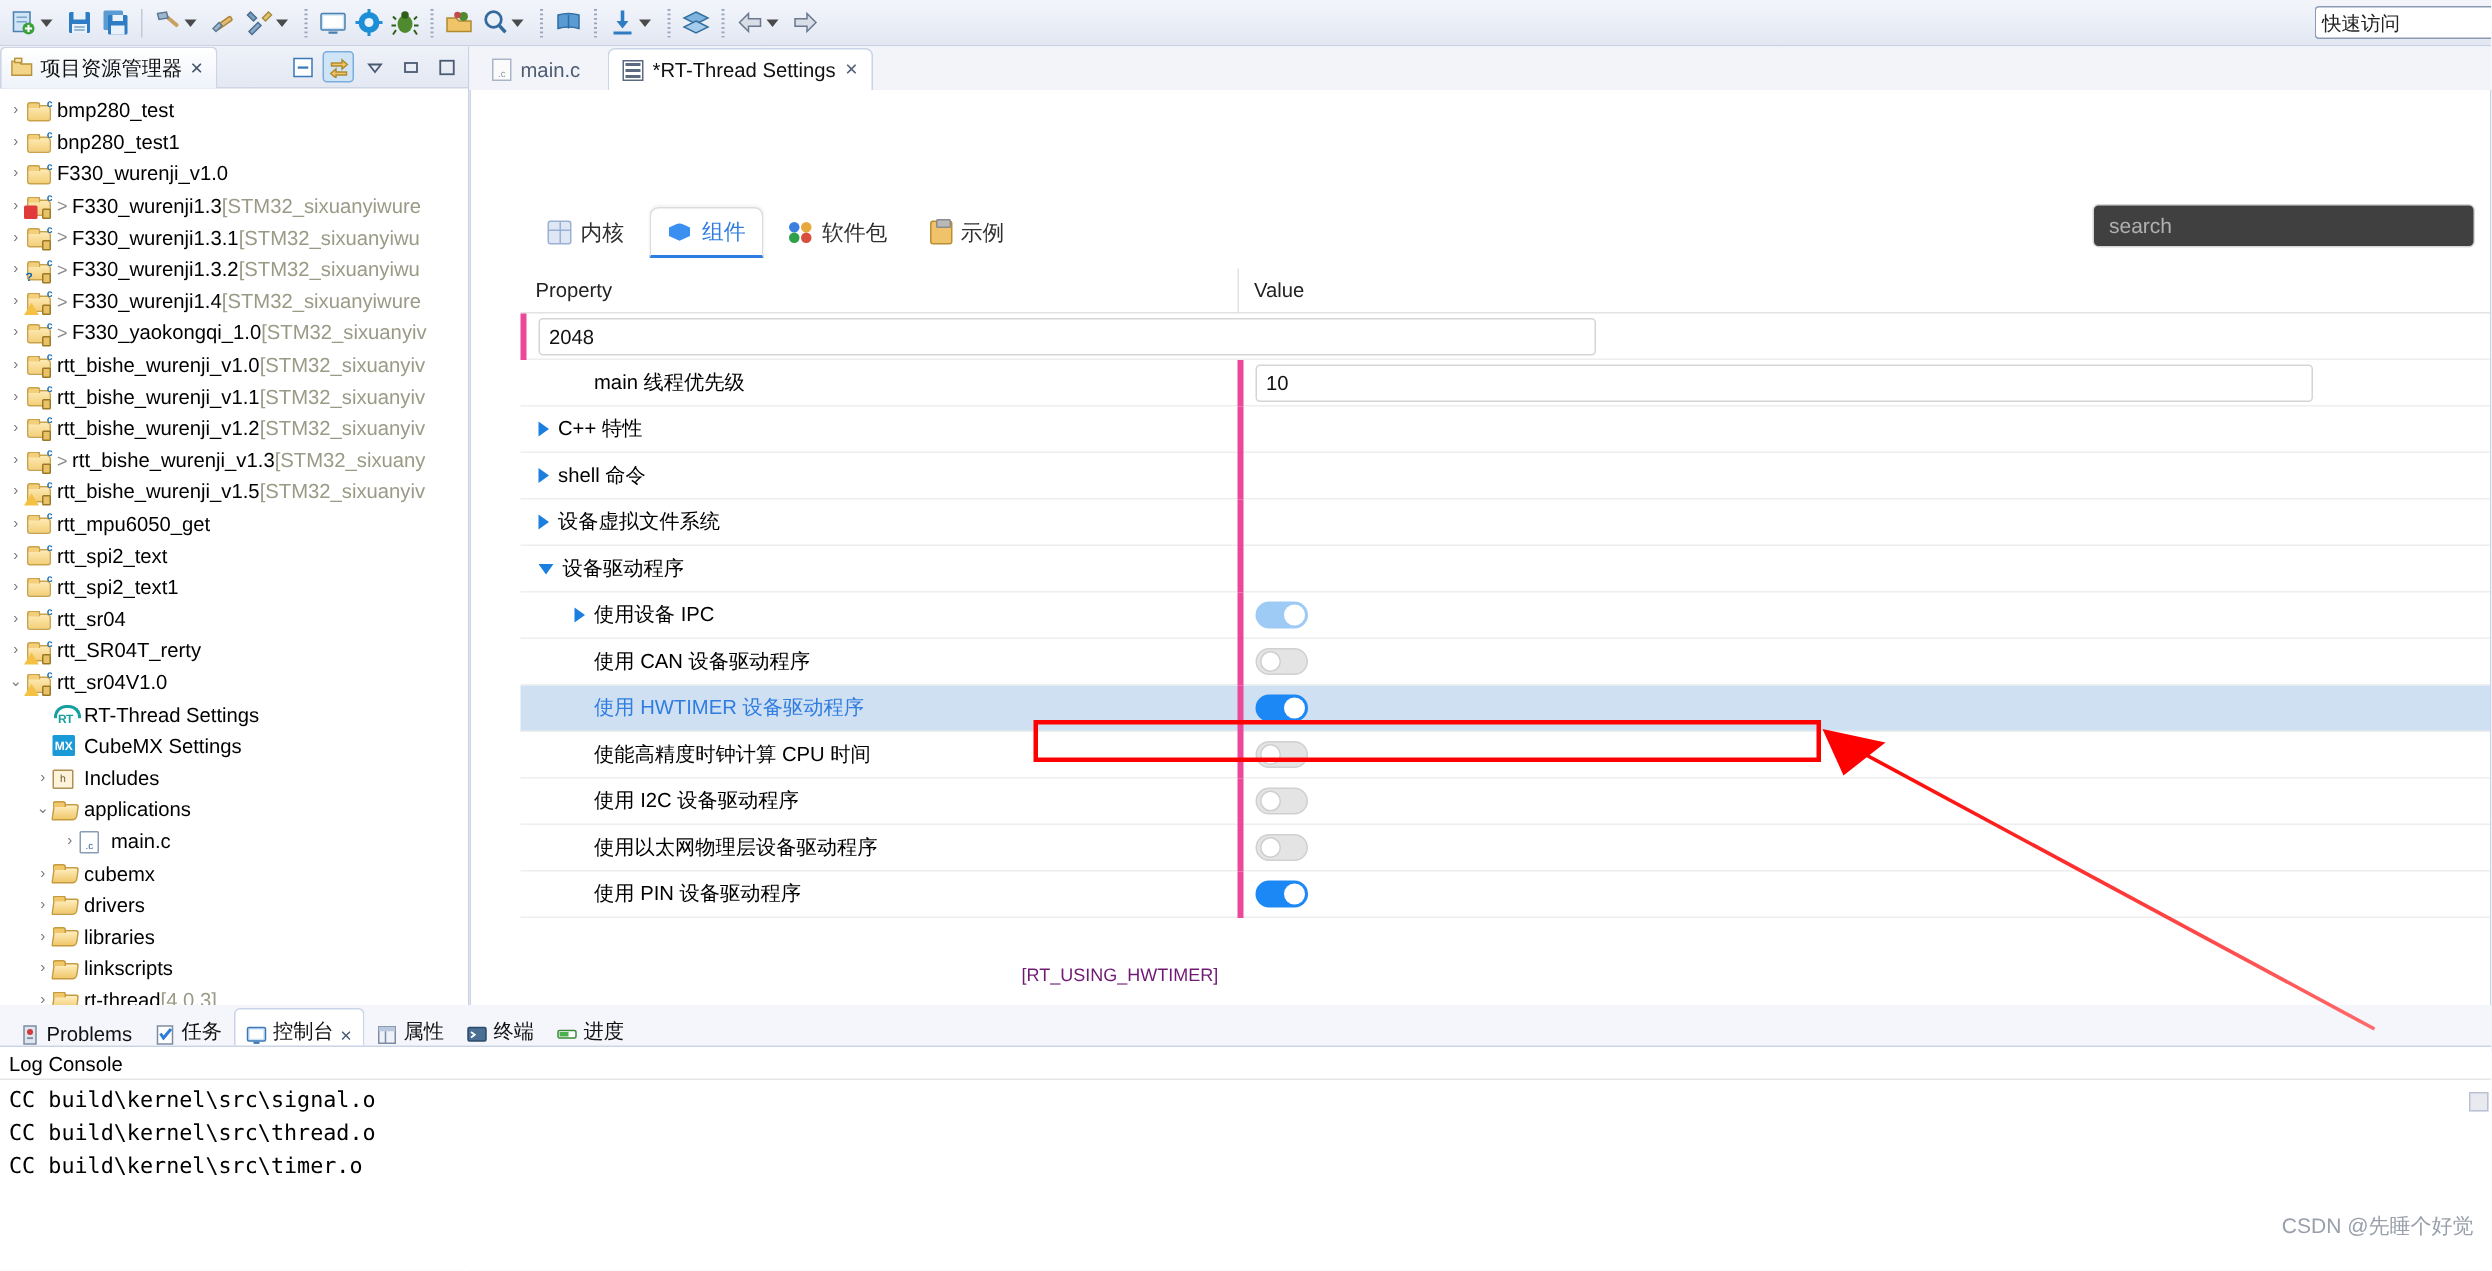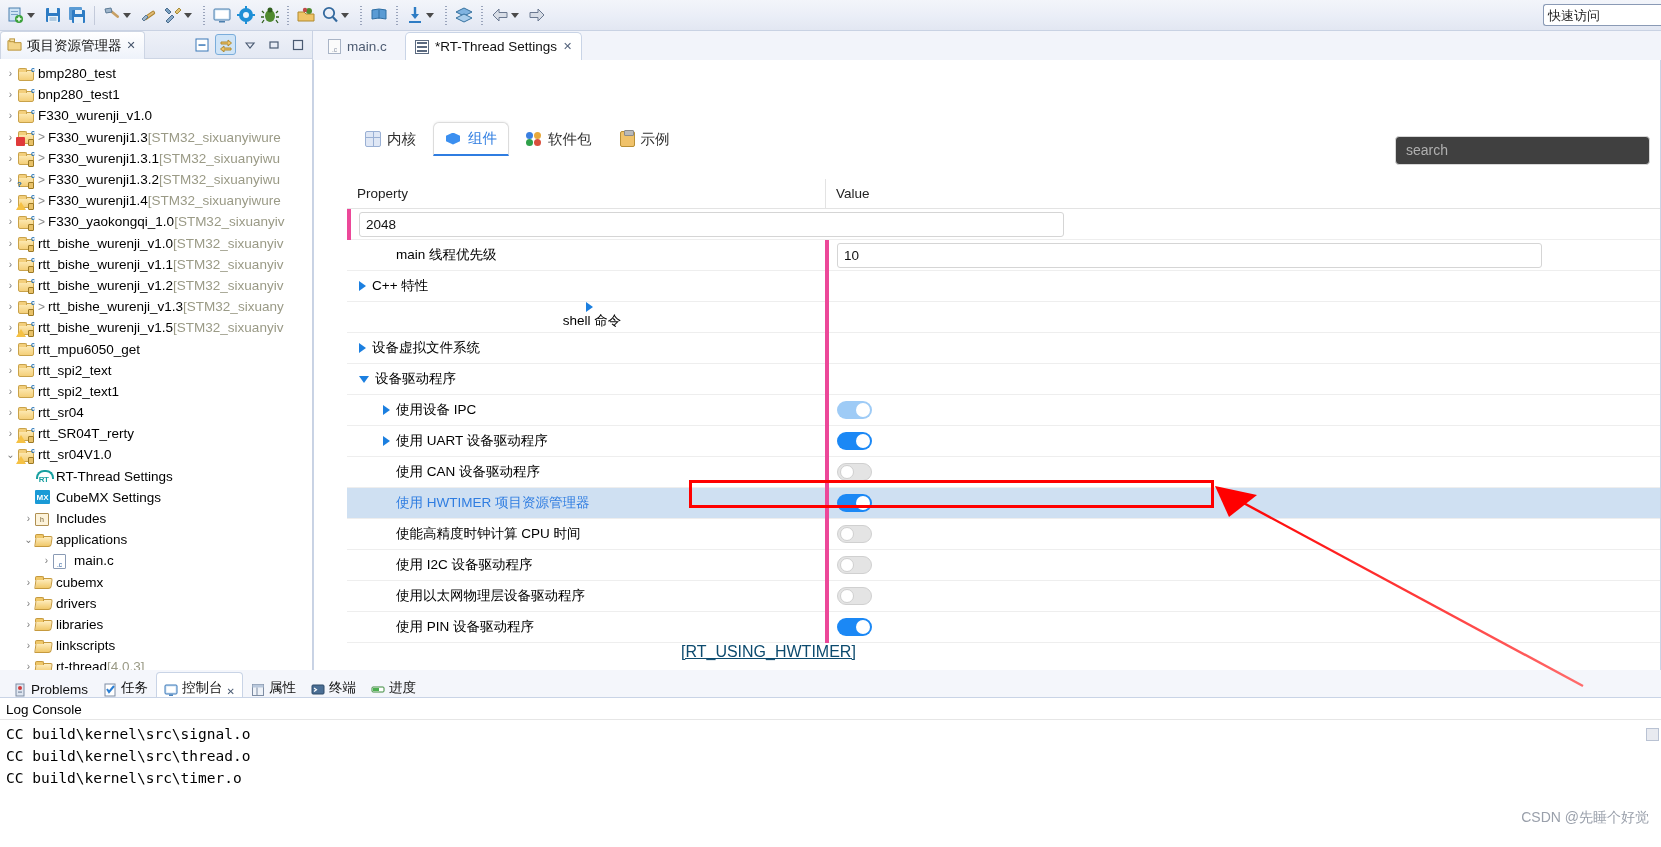--- a/index.html
+++ b/index.html
@@ -168,21 +168,21 @@
 
   .ed-body {
     position: absolute; left: 0; top: 29px; right: 0; height: 641px;
     background: #fff; border: 1px solid #c9d4e6; border-top: none;
   }
 
   
   .st-tabs { position: absolute; left: 40px; top: 62px; display: flex; align-items: flex-end; gap: 6px; }
   .st-tab {
     display: flex; align-items: center; gap: 6px; height: 34px; padding: 0 11px;
-    font-size: 14.5px; color: #303030; border-radius: 6px 6px 0 0;
+    font-size: 14.5px; color: #303030; border-radius: 6px 6px 0 0; margin-top: 16px;
   }
   .st-tab.active {
     background: #fff; border: 1px solid #dcdcdc; border-bottom: 2px solid #2f7de1;
     color: #2f7de1; box-shadow: 0 -1px 2px rgba(0,0,0,.05);
   }
   .ico-kernel { width: 16px; height: 16px; background: #dfe7f5; border: 1px solid #9ab0d4; border-radius: 2px; position: relative; }
   .ico-kernel::before { content:""; position:absolute; left:0; right:0; top:5px; height:1px; background:#9ab0d4; }
   .ico-kernel::after { content:""; position:absolute; top:0; bottom:0; left:7px; width:1px; background:#9ab0d4; }
   .ico-comp { width: 17px; height: 16px; position: relative; }
   .ico-comp::before {
@@ -226,21 +226,21 @@
   .toggle.on i { right: 2px; }
   .toggle.on-light { background: #9ecbf6; }
   .toggle.on-light i { right: 2px; }
   .toggle.off { background: #e4e4e4; border: 1px solid #d0d0d0; }
   .toggle.off i { left: 2px; background: #fff; border: 1px solid #cfcfcf; top: 1px; }
 
   .redbox {
     position: absolute; left: 375px; top: 420px; width: 525px; height: 28px;
     border: 3px solid #ff0000; pointer-events: none; z-index: 6;
   }
-  .macro-text { position: absolute; left: 367px; top: 583px; font-size: 16px; color: #0c4a6e; text-decoration: underline; }
+  .macro-text { position: absolute; left: 367px; top: 583px; font-size: 12px; color: #701a75; }
 
   
   .annot-arrow { position: absolute; left: 900px; top: 450px; z-index: 7; pointer-events: none; }
 
   
   .bottom { position: absolute; left: 0; top: 670px; right: 0; bottom: 0; background: #f4f6fb; }
   .bt-tabrow { height: 27px; display: flex; align-items: flex-end; padding-left: 6px; gap: 1px; }
   .bt-tab { display: flex; align-items: flex-end; gap: 4px; height: 25px; padding: 0 7px; font-size: 13.5px; color: #111; }
   .bt-tab.active { background: #fff; border: 1px solid #c9d4e6; border-bottom: none; border-radius: 4px 4px 0 0; }
   .bt-body { position: absolute; left: 0; top: 27px; right: 0; bottom: 0; background: #fff; border-top: 1px solid #c9d4e6; }
@@ -769,21 +769,21 @@
               </div>
             </div>
             <div class="prow">
               <div class="c1" style="padding-left: 12px;">
                 <span class="tri right"></span>
                 <span>C++ 特性</span>
               </div>
               <div class="c2"></div>
             </div>
             <div class="prow">
-              <div class="c1" style="padding-left: 12px; flex-direction: column;">
+              <div class="c1" style="padding-left: 12px;">
                 <span class="tri right"></span>
                 <span>shell 命令</span>
               </div>
               <div class="c2"></div>
             </div>
             <div class="prow">
               <div class="c1" style="padding-left: 12px;">
                 <span class="tri right"></span>
                 <span>设备虚拟文件系统</span>
               </div>
@@ -802,44 +802,33 @@
                 <span>使用设备 IPC</span>
               </div>
               <div class="c2">
                 <div class="toggle on-light">
                   <i></i>
                 </div>
               </div>
             </div>
             <div class="prow">
               <div class="c1" style="padding-left: 36px;">
-                <span class="tri right"></span>
-                <span>使用 UART 设备驱动程序</span>
-              </div>
-              <div class="c2">
-                <div class="toggle on">
-                  <i></i>
-                </div>
-              </div>
-            </div>
-            <div class="prow">
-              <div class="c1" style="padding-left: 36px;">
                 <span class="tri none"></span>
                 <span>使用 CAN 设备驱动程序</span>
               </div>
               <div class="c2">
                 <div class="toggle off">
                   <i></i>
                 </div>
               </div>
             </div>
             <div class="prow sel">
               <div class="c1" style="padding-left: 36px;">
                 <span class="tri none"></span>
-                <span style="color: rgb(47, 125, 225);">使用 HWTIMER 项目资源管理器</span>
+                <span style="color: rgb(47, 125, 225);">使用 HWTIMER 设备驱动程序</span>
               </div>
               <div class="c2">
                 <div class="toggle on">
                   <i></i>
                 </div>
               </div>
             </div>
             <div class="prow">
               <div class="c1" style="padding-left: 36px;">
                 <span class="tri none"></span>

